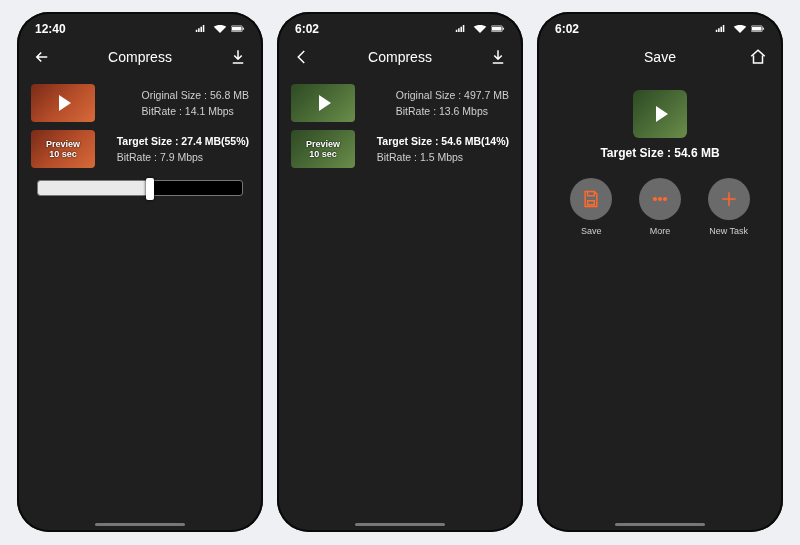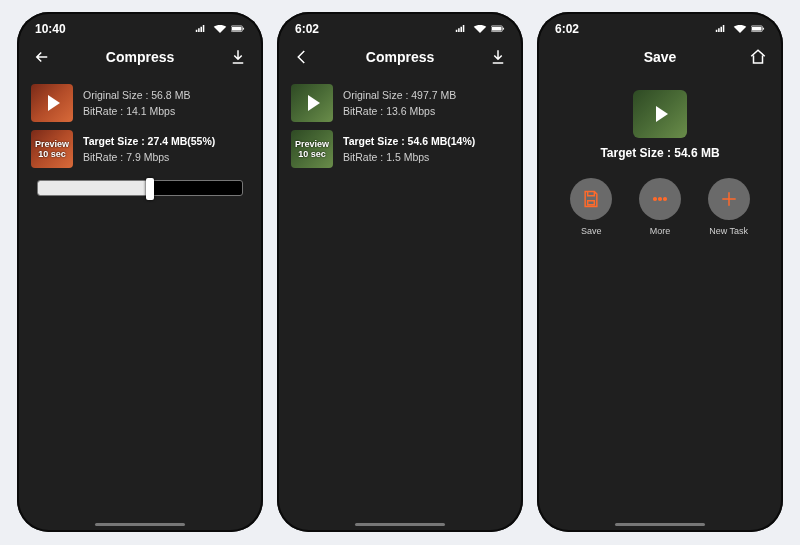--- a/index.html
+++ b/index.html
@@ -2,26 +2,26 @@
 <html><head>
 <meta charset="utf-8">
 <style>
   *{box-sizing:border-box;margin:0;padding:0;font-family:-apple-system,Helvetica,Arial,sans-serif;}
   body{background:#eef0f4;display:flex;justify-content:center;align-items:flex-start;padding:12px;gap:14px;}
   .phone{width:246px;height:520px;background:#1f1f1f;border-radius:32px;position:relative;overflow:hidden;box-shadow:0 0 0 2px #0a0a0a inset;}
   .status{display:flex;justify-content:space-between;align-items:center;padding:10px 18px 4px;color:#fff;font-size:12px;font-weight:600;}
   .status-right{display:flex;gap:4px;align-items:center;}
   .status-right svg{width:14px;height:10px;}
   .titlebar{display:flex;align-items:center;justify-content:space-between;padding:6px 14px 10px;color:#fff;}
-  .titlebar .title{font-size:14px;font-weight:700;}
+  .titlebar .title{font-size:14px;font-weight:400;}
   .nav-btn{width:22px;height:22px;display:flex;align-items:center;justify-content:center;color:#fff;}
   .nav-btn svg{width:18px;height:18px;stroke:#fff;fill:none;stroke-width:2;}
   .content{padding:6px 14px;}
-  .row{display:flex;align-items:center;gap:10px;margin-bottom:8px;}
-  .thumb{width:42px;height:38px;border-radius:4px;background:linear-gradient(135deg,#7a2a18,#b34c28,#d86a3a);position:relative;flex-shrink:0;display:flex;align-items:center;justify-content:center;}
+  .row{display:flex;align-items:center;gap:10px;margin-bottom:8px;justify-content:space-between;}
+  .thumb{width:64px;height:38px;border-radius:4px;background:linear-gradient(135deg,#7a2a18,#b34c28,#d86a3a);position:relative;flex-shrink:0;display:flex;align-items:center;justify-content:center;}
   .thumb.green{background:linear-gradient(135deg,#2e4a24,#4a6b36,#6a8d4a);}
   .thumb.preview-over{position:relative;}
   .play-tri{width:0;height:0;border-left:12px solid #fff;border-top:8px solid transparent;border-bottom:8px solid transparent;margin-left:3px;}
   .preview-label{position:absolute;inset:0;display:flex;flex-direction:column;align-items:center;justify-content:center;color:#fff;font-size:9px;font-weight:600;text-shadow:0 0 2px #000;line-height:1.15;}
   .textcol{display:flex;flex-direction:column;gap:4px;}
   .line{color:#cfcfcf;font-size:10.5px;}
   .line.bold{color:#fff;font-weight:600;}
   .slider-wrap{margin:12px 6px 6px;}
   .slider-track{height:16px;background:#000;border:1px solid #777;border-radius:3px;position:relative;}
   .slider-fill{position:absolute;top:0;bottom:0;left:0;background:#e9e9e9;border-radius:2px 0 0 2px;}
@@ -36,21 +36,21 @@
   .action{display:flex;flex-direction:column;align-items:center;gap:6px;}
   .action-circle{width:42px;height:42px;border-radius:50%;background:#6a6a6a;display:flex;align-items:center;justify-content:center;}
   .action-circle svg{width:20px;height:20px;stroke:#ff6a2b;fill:none;stroke-width:1.8;}
   .action-label{color:#cfcfcf;font-size:9px;}
 </style>
 </head>
 <body>
 
 <div class="phone">
   <div class="status">
-    <span>10:40</span>
+    <span>12:40</span>
     <span class="status-right">
       <svg viewBox="0 0 18 12">
           <path d="M1 10h2V7H1zM4 10h2V5H4zM7 10h2V3H7zM10 10h2V1h-2z" fill="#fff"></path>
         </svg>
       <svg viewBox="0 0 18 12">
           <path d="M1 3c4-3 12-3 16 0l-8 8z" fill="#fff"></path>
         </svg>
       <svg viewBox="0 0 22 12">
           <rect x="0" y="1" width="18" height="9" rx="2" fill="none" stroke="#fff"></rect>
           <rect x="1.5" y="2.5" width="15" height="6" fill="#fff"></rect>

